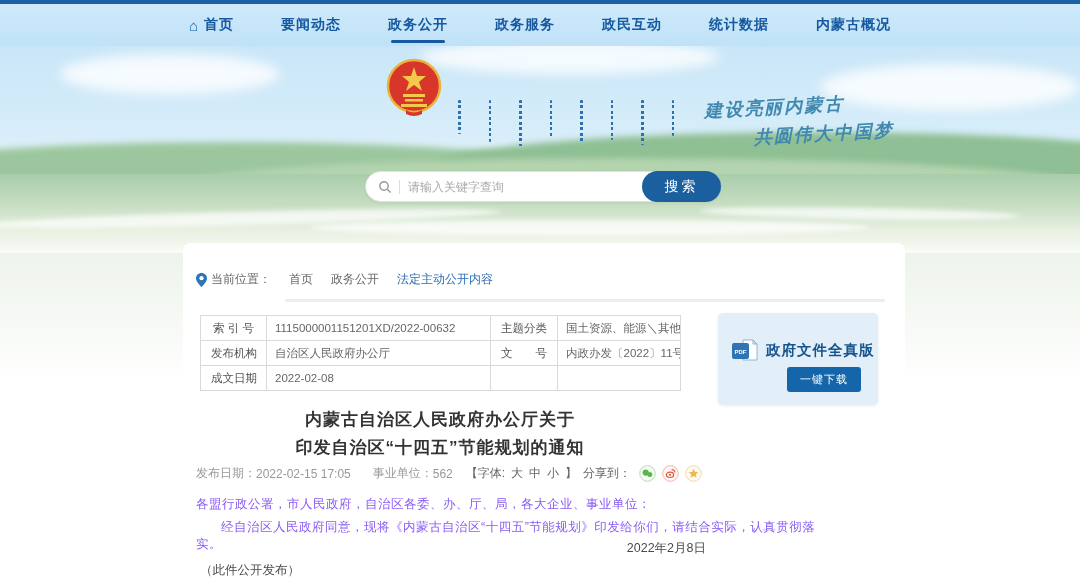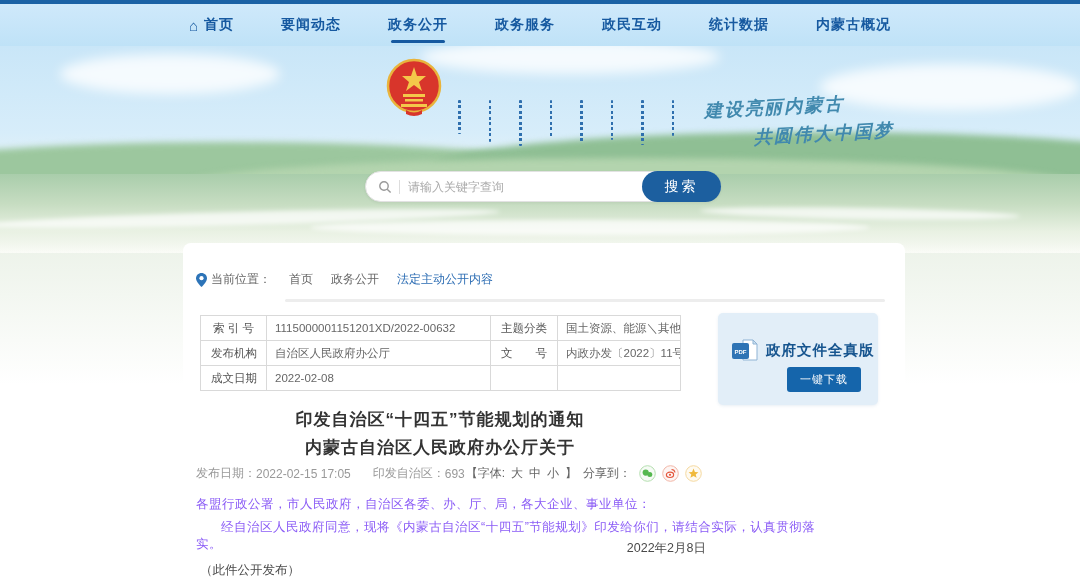--- a/index.html
+++ b/index.html
@@ -214,30 +214,30 @@
       <tr>
         <td class="lbl">成文日期</td>
         <td>2022-02-08</td>
         <td class="lbl"></td>
         <td></td>
       </tr>
     </tbody>
       </table>
 
     <div class="doc-title">
+      <div>内蒙古自治区人民政府办公厅关于</div>
       <div>印发自治区“十四五”节能规划的通知</div>
-      <div>内蒙古自治区人民政府办公厅关于</div>
     </div>
 
     <div class="meta-row">
       <span>发布日期：</span>
       <span>2022-02-15 17:05</span>
       <span style="width:22px;"></span>
-      <span>印发自治区：</span>
-      <span>693</span>
+      <span>事业单位：</span>
+      <span>562</span>
       <span class="rgt">
         <span>【字体:</span>
         <span class="fs-opt">大</span>
         <span class="fs-opt">中</span>
         <span class="fs-opt">小</span>
         <span>】</span>
         <span>分享到：</span>
         <span class="share-icons">
           <svg width="17" height="17" viewBox="0 0 17 17">
             <circle cx="8.5" cy="8.5" r="7.8" fill="#f6fbf5" stroke="#b5dfb0" stroke-width="1"></circle>

